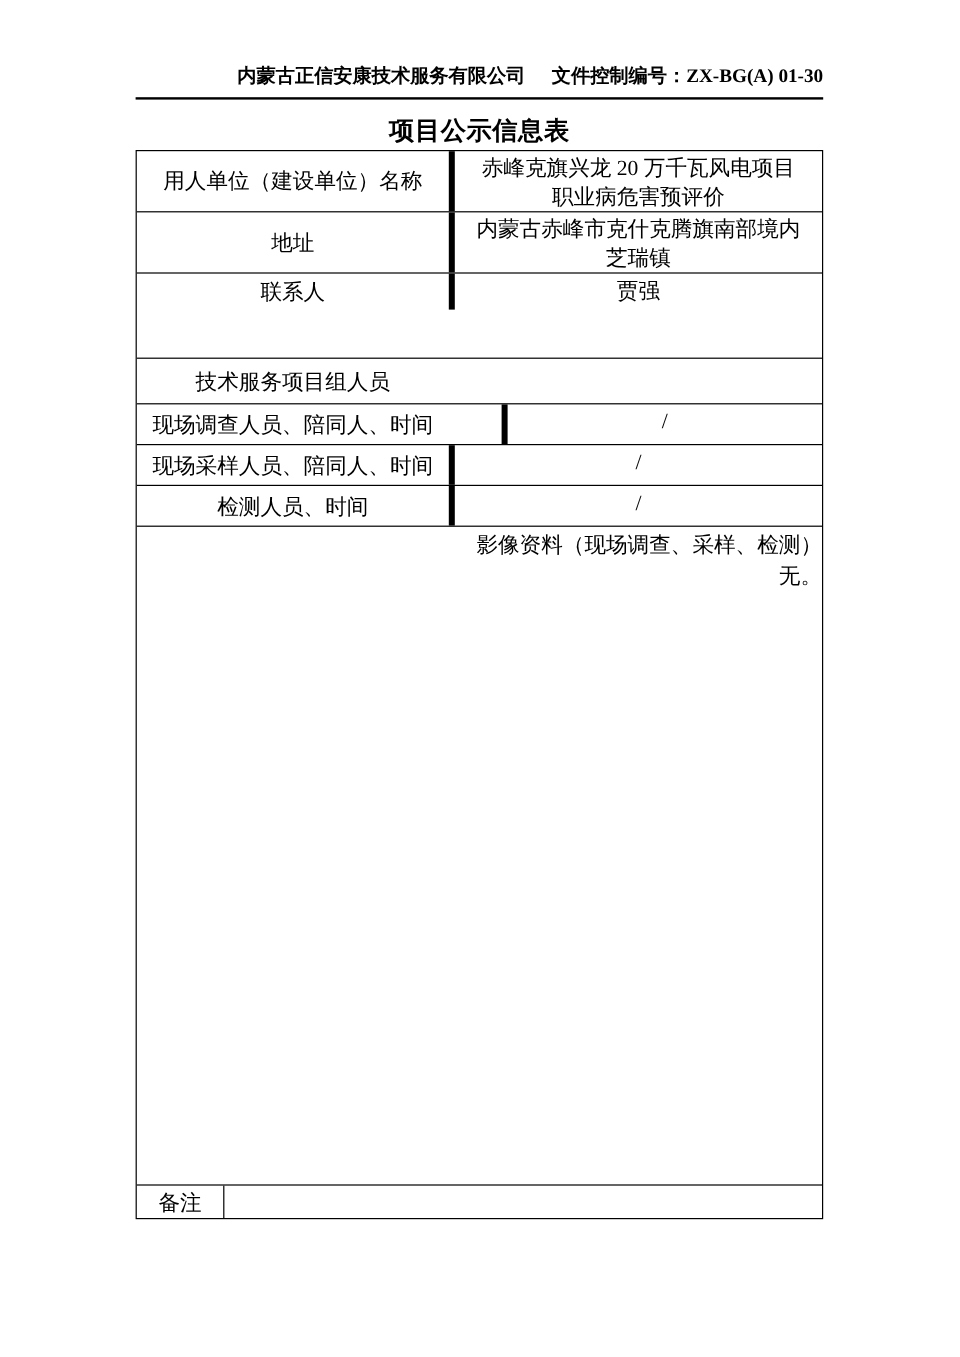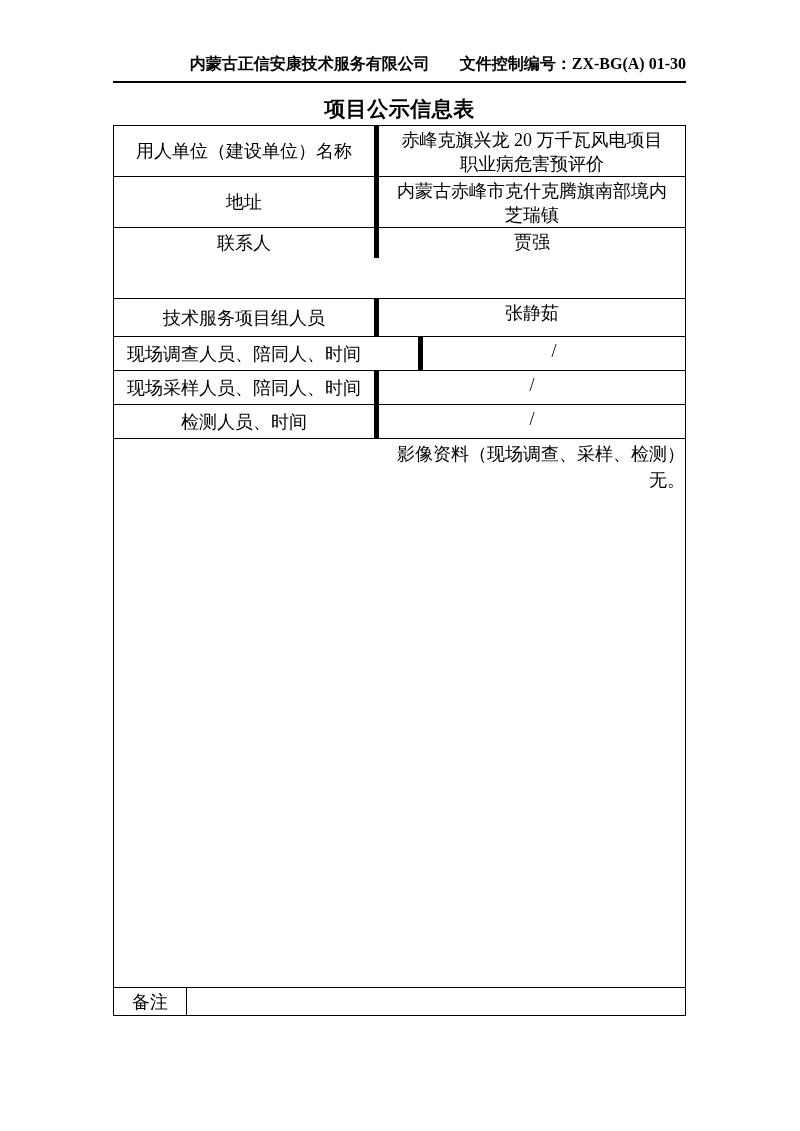--- a/index.html
+++ b/index.html
@@ -16,21 +16,21 @@
   .content {
     position: absolute;
     left: 113px;
     top: 0;
     width: 573px;
   }
   .doc-header {
     display: flex;
     justify-content: flex-end;
     align-items: baseline;
-    gap: 30px;
+    gap: 22px;
     margin-top: 52px;
     font-weight: bold;
     font-size: 16px;
     line-height: 24px;
     white-space: nowrap;
   }
   .header-rule {
     margin-top: 5px;
     height: 0;
     border-bottom: 2px solid #000000;
@@ -123,21 +123,20 @@
         <div class="cell value">内蒙古赤峰市克什克腾旗南部境内芝瑞镇</div>
       </div>
 
       <div class="t-row r3">
         <div class="cell label">联系人</div>
         <div class="cell value">贾强</div>
       </div>
 
       <div class="t-row r4">
         <div class="cell label">技术服务项目组人员</div>
-        <div class="cell value">张静茹</div>
       </div>
 
       <div class="t-row r5">
         <div class="cell label">现场调查人员、陪同人、时间</div>
         <div class="cell value">/</div>
       </div>
 
       <div class="t-row r6">
         <div class="cell label">现场采样人员、陪同人、时间</div>
         <div class="cell value">/</div>

